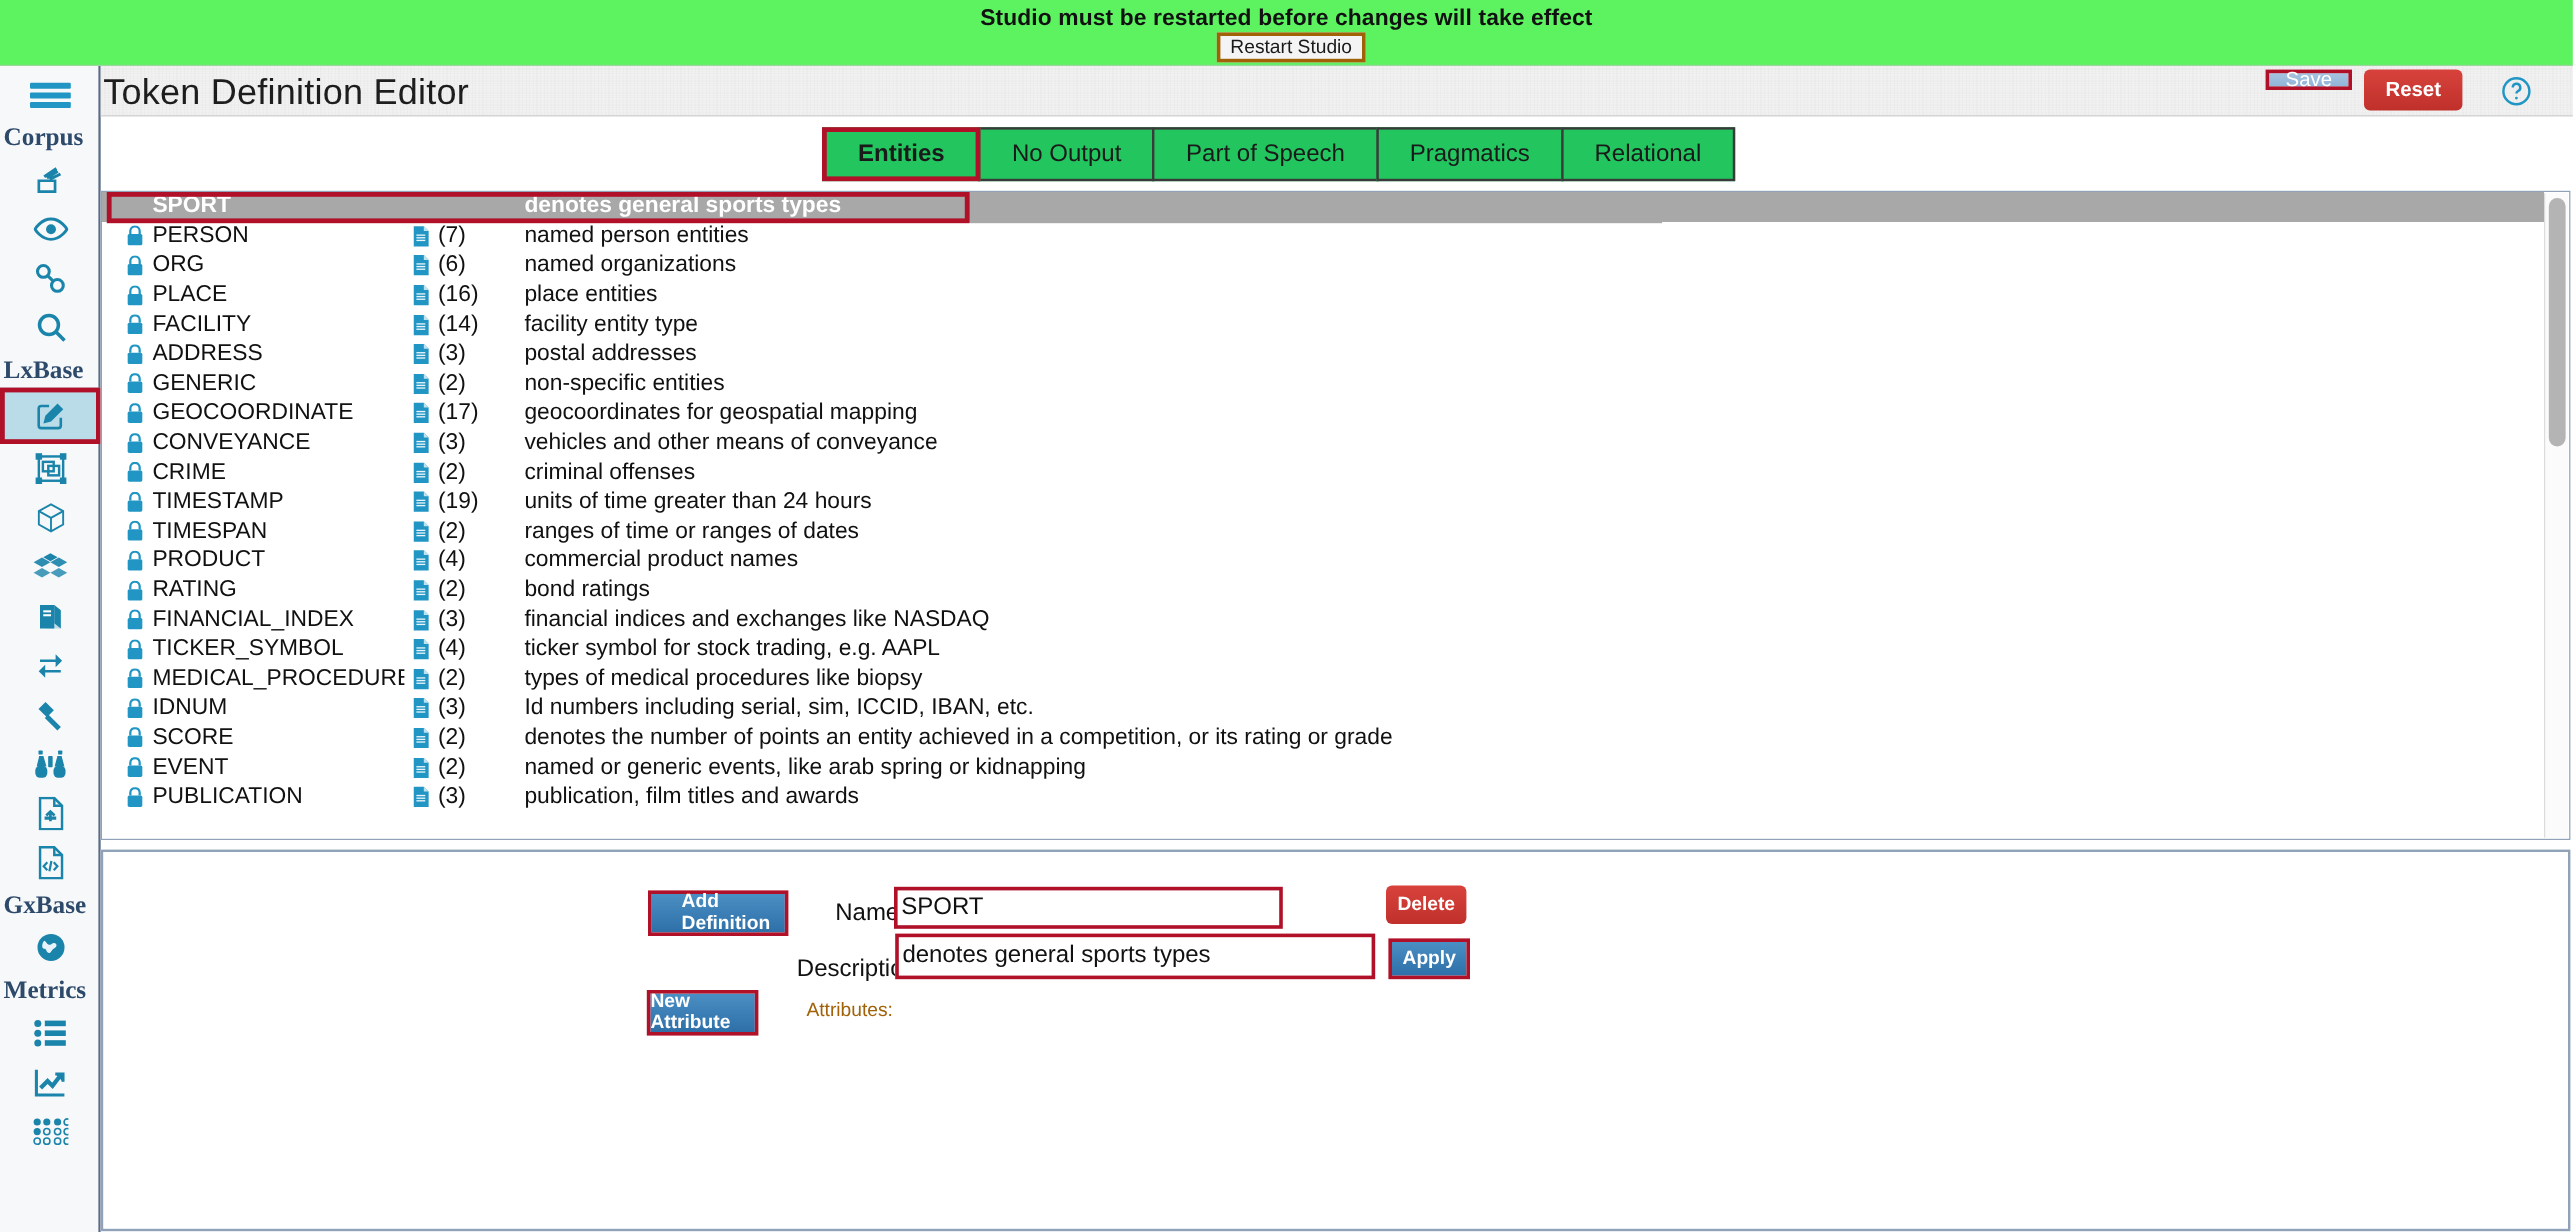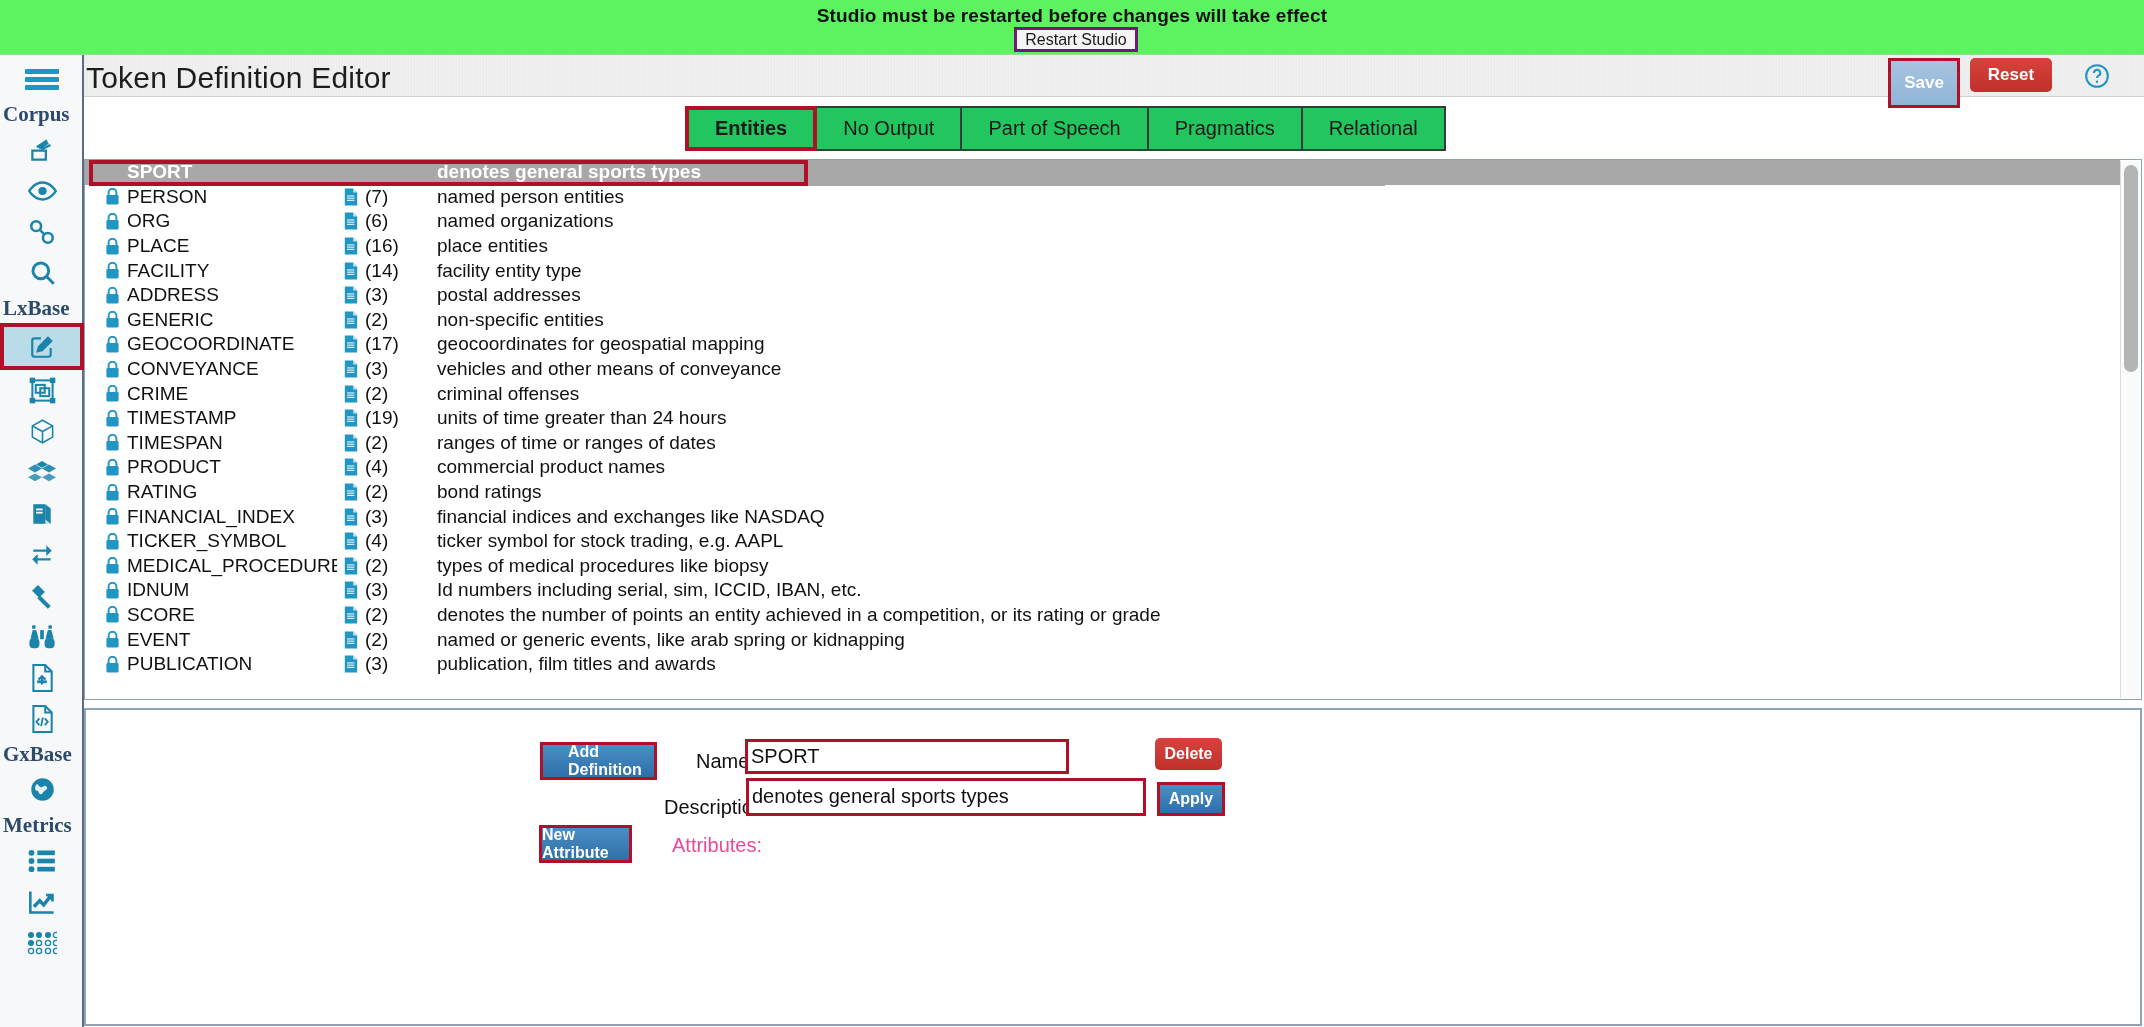--- a/index.html
+++ b/index.html
@@ -22,21 +22,21 @@
   #restart-banner-text {
     position: absolute; left: 0; top: 5px; width: 2144px;
     text-align: center;
     font-size: 19px; font-weight: bold; color: #111;
     letter-spacing: .1px;
   }
   #restart-studio-button {
     position: absolute; left: 1014px; top: 27px;
     width: 124px; height: 25px;
     background: #f4f4f4;
-    border: 3px solid #701a75;
+    border: 3px solid #a16207;
     font-size: 16px; color: #1a1a1a;
     display: flex; align-items: center; justify-content: center;
     cursor: pointer;
   }
 
   
   #sidebar {
     position: absolute; left: 0; top: 55px;
     width: 84px; height: 972px;
     background: #f7f8fa;
@@ -89,24 +89,24 @@
       #f1f1f1;
     border-bottom: 1px solid #cfcfcf;
   }
   #page-title {
     position: absolute; left: 2px; top: 6px;
     font-size: 30px; font-weight: normal; color: #1d1d1d;
     letter-spacing: .2px;
   }
   #save-button {
     position: absolute; left: 1804px; top: 3px;
-    width: 72px; height: 50px;
+    width: 72px; height: 17px;
     background: linear-gradient(180deg, #a7c4e0 0%, #90b4d8 100%);
     border: 3px solid #b01129;
-    color: #ffffff; font-size: 17px; font-weight: bold;
+    color: #ffffff; font-size: 17px; font-weight: normal;
     display: flex; align-items: center; justify-content: center;
     cursor: pointer;
   }
   #reset-button {
     position: absolute; left: 1886px; top: 3px;
     width: 82px; height: 34px;
     background: linear-gradient(180deg, #d8423c 0%, #c0302b 100%);
     border-radius: 5px;
     color: #ffffff; font-size: 17px; font-weight: bold;
     display: flex; align-items: center; justify-content: center;
@@ -281,21 +281,21 @@
     position: absolute; left: 1071px; top: 72px;
     width: 68px; height: 34px;
     background: linear-gradient(180deg, #4a8fc4 0%, #2e6fa8 100%);
     border: 3px solid #b01129;
     color: #fff; font-size: 16px; font-weight: bold;
     display: flex; align-items: center; justify-content: center;
     cursor: pointer;
   }
   #attributes-label {
     position: absolute; left: 586px; top: 124px;
-    font-size: 20px; color: #ec4899;
+    font-size: 16px; color: #a16207;
   }
 </style>
 </head>
 <body>
 
 <div id="restart-banner">
   <div id="restart-banner-text">Studio must be restarted before changes will take effect</div>
   <div id="restart-studio-button">Restart Studio</div>
 </div>
 

